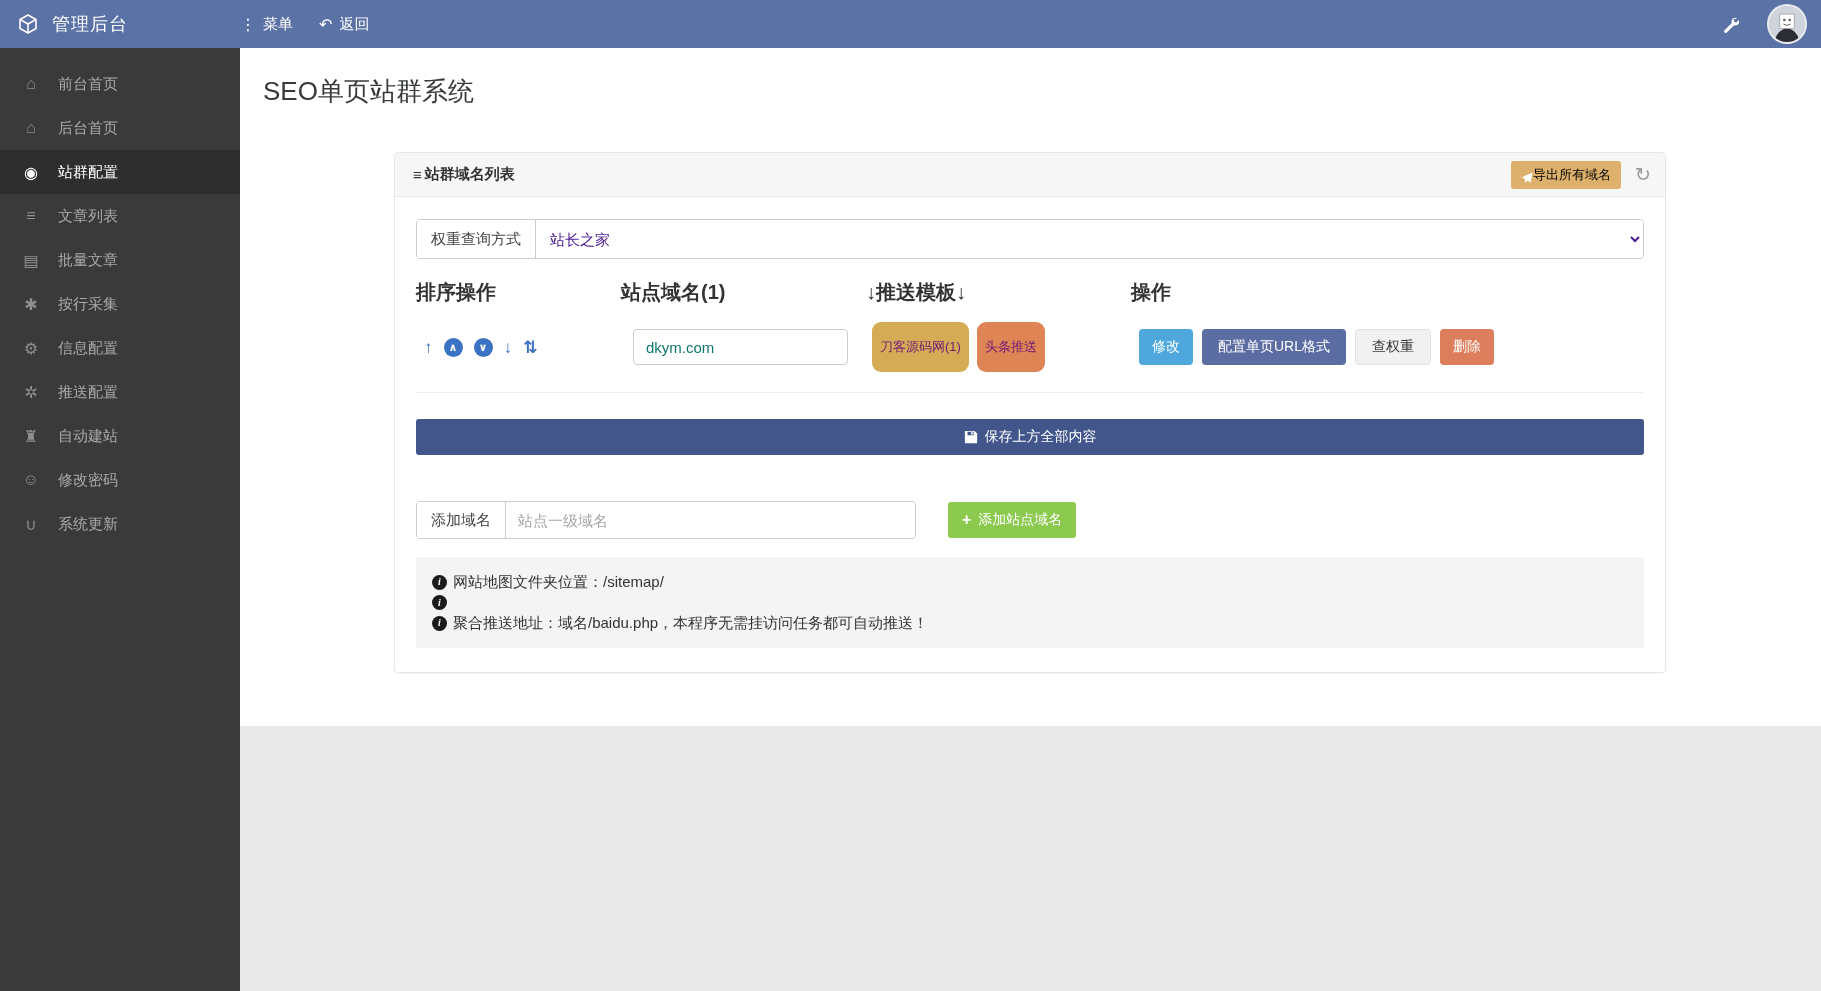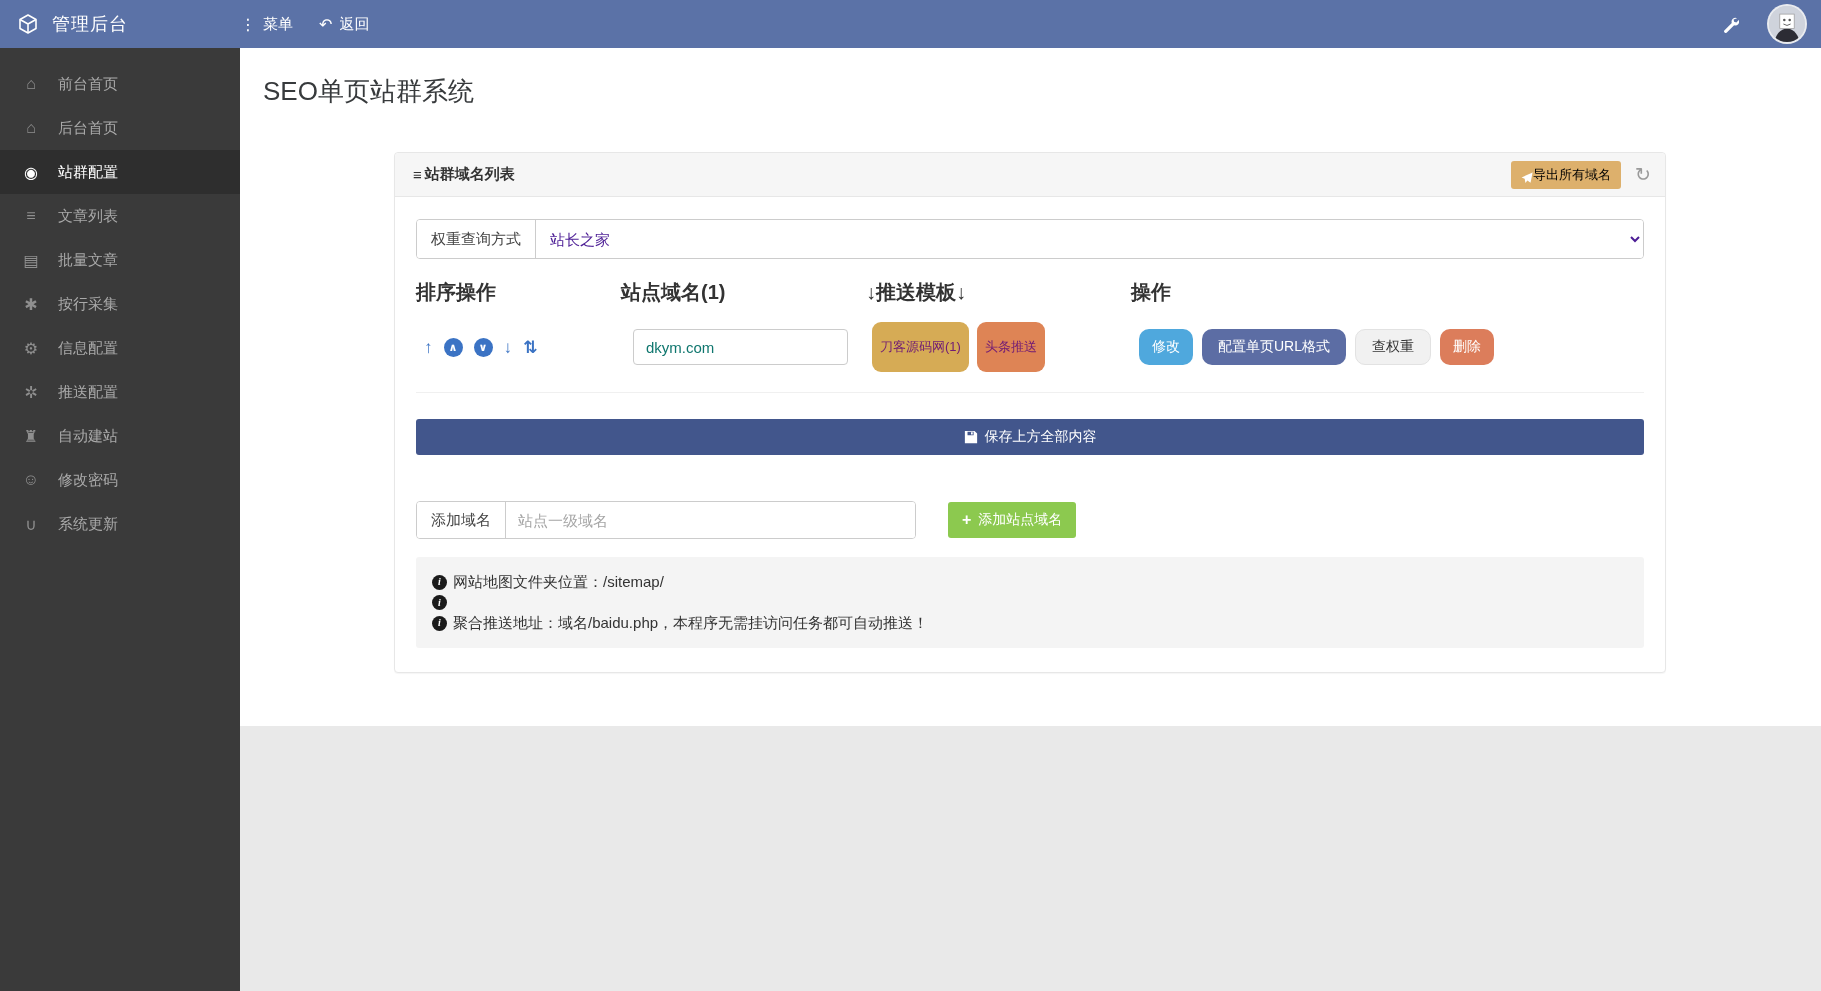--- a/index.html
+++ b/index.html
@@ -89,21 +89,21 @@
     width:215px; height:36px; border:1px solid #ccc; border-radius:4px;
     font-size:15px; color:#0f766e; padding:8px 12px; margin-left:12px;
     font-family:"Liberation Sans","DejaVu Sans",sans-serif;
   }
   .badges { display:flex; gap:8px; padding-left:6px; }
   .badge { color:#701a75; font-size:13px; padding:16px 8px; border-radius:9px; white-space:nowrap; cursor:pointer; }
   .badge-gold { background:#d6ab55; }
   .badge-orange { background:#de8455; }
 
   .actions { display:flex; gap:9px; padding-left:8px; }
-  .btn { border:none; border-radius:10px; font-size:14px; padding:8px 13px; cursor:pointer; color:#fff; white-space:nowrap;
+  .btn { border:none; border-radius:4px; font-size:14px; padding:8px 13px; cursor:pointer; color:#fff; white-space:nowrap;
          font-family:"Liberation Sans","DejaVu Sans",sans-serif; }
   .btn-edit { background:#4fa8dd; }
   .btn-url { background:#5c6da4; padding:8px 16px; }
   .btn-weight { background:#f1f1f1; color:#333; border:1px solid #e2e2e2; padding:8px 16px; }
   .btn-delete { background:#dc7d5b; }
 
   .save-bar {
     margin-top:26px; width:100%; height:36px; background:#42568c; color:#fff;
     border:none; border-radius:3px; font-size:14px; cursor:pointer;
     display:flex; align-items:center; justify-content:center; gap:7px;

